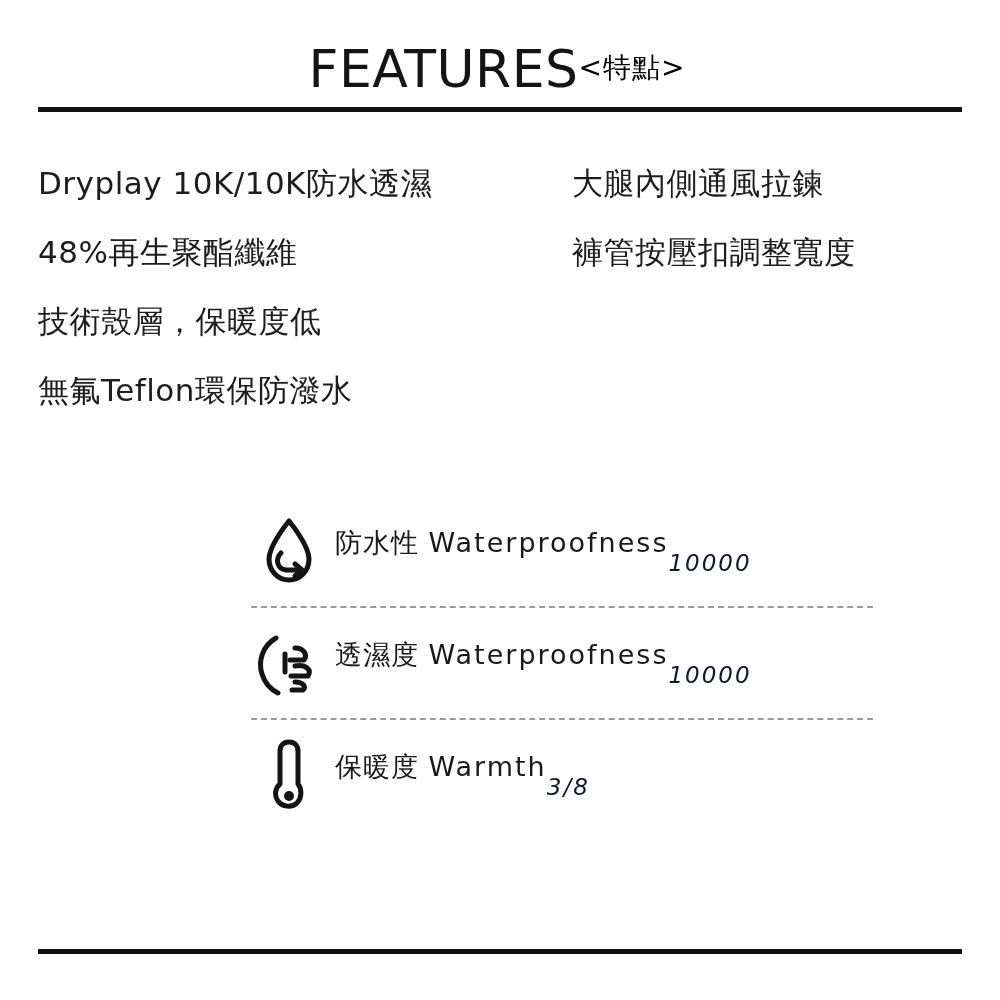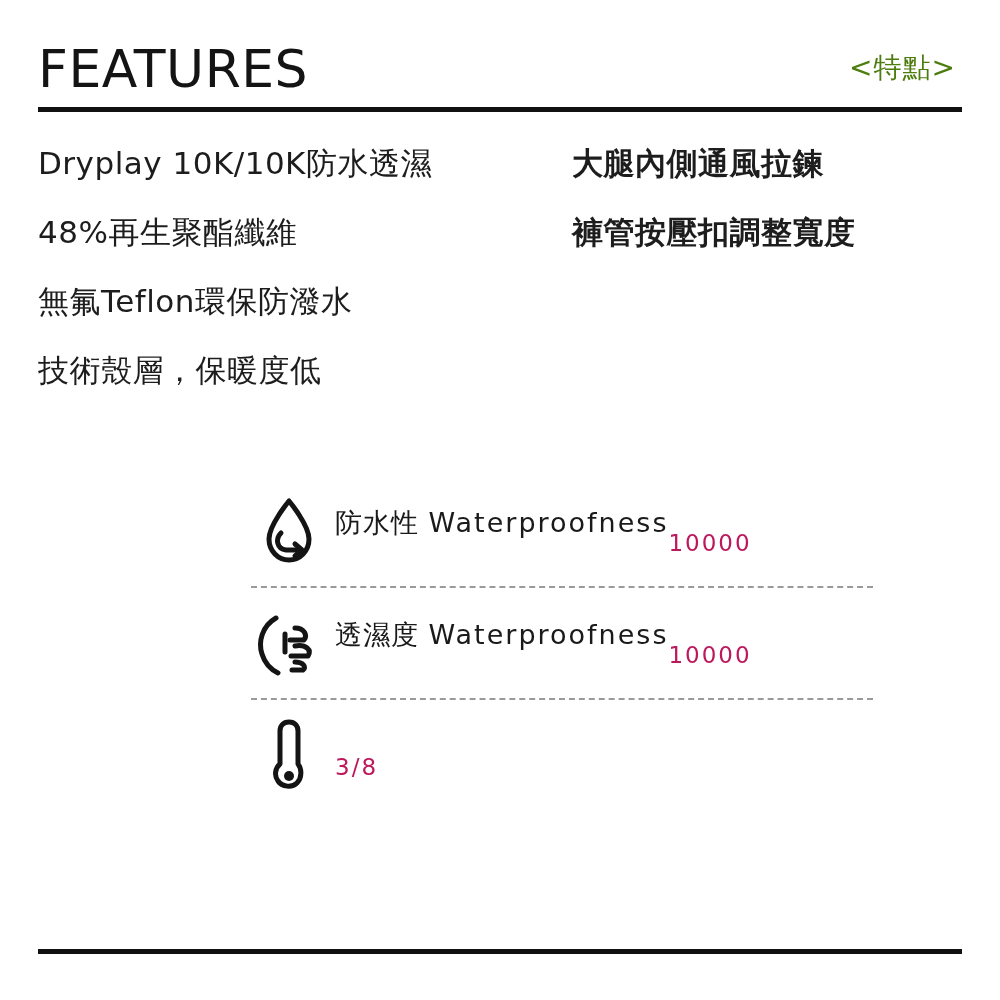--- a/index.html
+++ b/index.html
@@ -19,35 +19,35 @@
     width: 1000px;
     height: 1000px;
     box-sizing: border-box;
     padding: 0 38px;
   }
 
   
   .header {
     display: flex;
     align-items: flex-end;
-    justify-content: space-between;
+    justify-content: center;
     padding-top: 42px;
     padding-bottom: 8px;
   }
   .header-title {
     font-size: 52px;
     line-height: 1.05;
     font-weight: 400;
     letter-spacing: 0.5px;
     color: #141414;
   }
   .header-sub {
     font-size: 28px;
     letter-spacing: 1px;
-    color: #4d7c0f;
+    color: #000000;
     padding-bottom: 10px;
     padding-right: 6px;
   }
   .rule-top {
     height: 5px;
     background: #111111;
     margin-top: 2px;
   }
   .rule-bottom {
     position: absolute;
@@ -59,23 +59,24 @@
   }
 
   
   .features {
     display: flex;
     margin-top: 36px;
     column-gap: 34px;
   }
   .feat-col {
     flex: 0 0 auto;
+    margin-top: 20px;
   }
   .feat-col.left { width: 500px; }
-  .feat-col.right { width: 400px; font-weight: bold; }
+  .feat-col.right { width: 400px; }
   .feat-line {
     font-size: 31px;
     line-height: 1.0;
     margin-bottom: 38px;
     white-space: nowrap;
     letter-spacing: 0.5px;
     color: #1d1d1d;
   }
 
   
@@ -105,23 +106,24 @@
     font-size: 27px;
     line-height: 1.25;
     color: #1a1a1a;
     letter-spacing: 1px;
   }
   .spec-label .en {
     letter-spacing: 2px;
   }
   .spec-value {
     font-size: 23px;
-    color: #be185d;
+    color: #0f172a;
     letter-spacing: 2px;
     margin-top: 24px;
+    font-style: italic;
   }
   .spec-divider {
     border-top: 2px dashed #9a9a9a;
     margin-left: 8px;
     margin-right: 10px;
   }
   svg { display: block; }
 </style>
 </head>
 <body>
@@ -131,22 +133,22 @@
   <div class="header">
     <div class="header-title">FEATURES</div>
     <div class="header-sub">&lt;特點&gt;</div>
   </div>
   <div class="rule-top"></div>
 
   <div class="features">
     <div class="feat-col left">
       <div class="feat-line">Dryplay 10K/10K防水透濕</div>
       <div class="feat-line">48%再生聚酯纖維</div>
+      <div class="feat-line">技術殼層，保暖度低</div>
       <div class="feat-line">無氟Teflon環保防潑水</div>
-      <div class="feat-line">技術殼層，保暖度低</div>
     </div>
     <div class="feat-col right">
       <div class="feat-line">大腿內側通風拉鍊</div>
       <div class="feat-line">褲管按壓扣調整寬度</div>
     </div>
   </div>
 
   <div class="specs">
 
     <div class="spec-row">
@@ -184,20 +186,21 @@
     <div class="spec-divider"></div>
 
     <div class="spec-row">
       <div class="spec-icon">
         <svg width="36" height="78" viewBox="0 0 36 78" fill="none" stroke="#141414" stroke-width="5" stroke-linecap="round" stroke-linejoin="round">
           <path d="M18 6 C12 6 9 10 9 15 L9 48 C4 52 3 60 7 65 C11 71 21 72 26 67 C31 62 31 53 27 48 L27 15 C27 10 24 6 18 6 Z"></path>
           <circle cx="18" cy="60" r="5" fill="#141414" stroke="none"></circle>
         </svg>
       </div>
       <div class="spec-text">
+        <div class="spec-label"><span>保暖度</span> <span class="en">Warmth</span></div>
         <div class="spec-value">3/8</div>
       </div>
     </div>
 
   </div>
 
   <div class="rule-bottom"></div>
 </div>
 
 </body></html>

